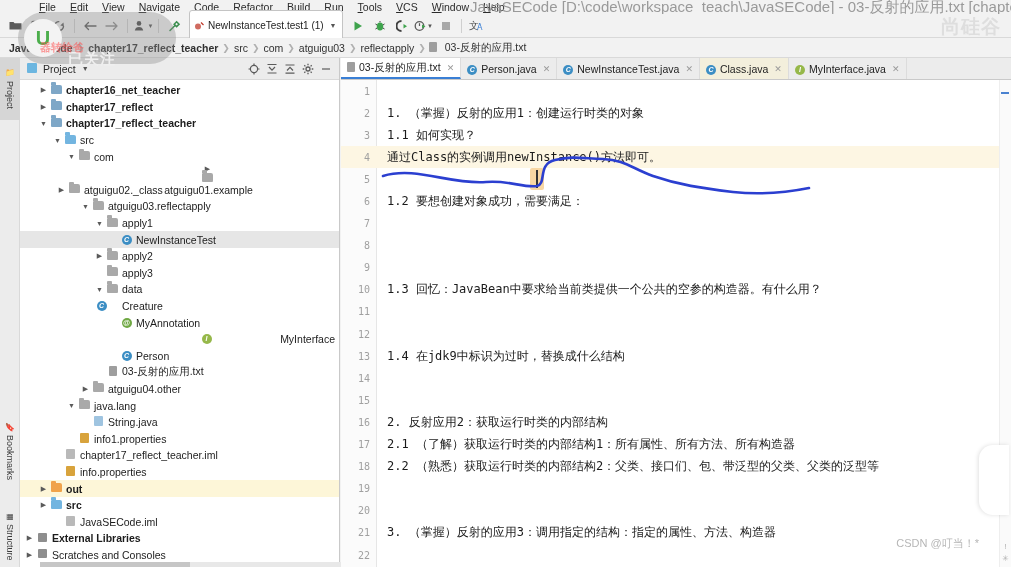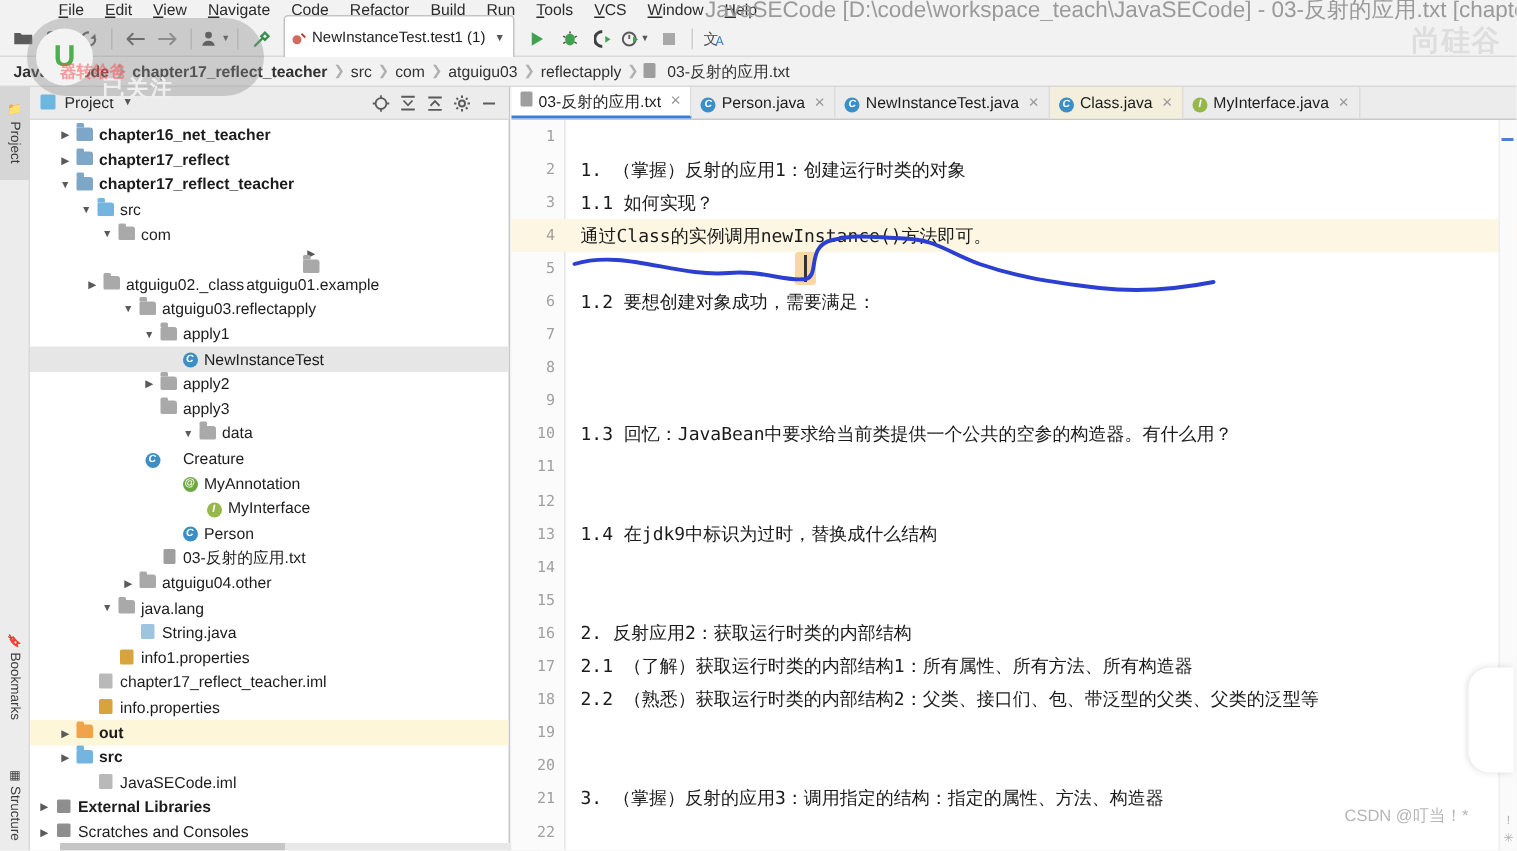--- a/index.html
+++ b/index.html
@@ -486,36 +486,36 @@
         <div class="trow" style="padding-left: 74px;">
           <span class="arr">▶</span>
           <span class="ic"><i class="folder fpkg"></i></span>
           <span class="tlabel">apply2</span>
         </div>
         <div class="trow" style="padding-left: 74px;">
           <span class="arr none">·</span>
           <span class="ic"><i class="folder fpkg"></i></span>
           <span class="tlabel">apply3</span>
         </div>
-        <div class="trow" style="padding-left: 100px; align-items: center;">
+        <div class="trow" style="padding-left: 74px; align-items: center;">
           <span class="arr">▼</span>
           <span class="ic"><i class="folder fpkg"></i></span>
           <span class="tlabel">data</span>
         </div>
         <div class="trow" style="padding-left: 52px; gap: 11px;">
           <span class="arr none">·</span>
           <span class="ic"><i class="badge bC">C</i></span>
           <span class="tlabel">Creature</span>
         </div>
         <div class="trow" style="padding-left: 88px;">
           <span class="arr none">·</span>
           <span class="ic"><i class="badge bA">@</i></span>
           <span class="tlabel">MyAnnotation</span>
         </div>
-        <div class="trow" style="padding-left: 104px;">
+        <div class="trow" style="padding-left: 104px; justify-content: space-between;">
           <span class="arr none">·</span>
           <span class="ic"><i class="badge bI">I</i></span>
           <span class="tlabel">MyInterface</span>
         </div>
         <div class="trow" style="padding-left: 88px;">
           <span class="arr none">·</span>
           <span class="ic"><i class="badge bC">C</i></span>
           <span class="tlabel">Person</span>
         </div>
         <div class="trow" style="padding-left: 74px;">

